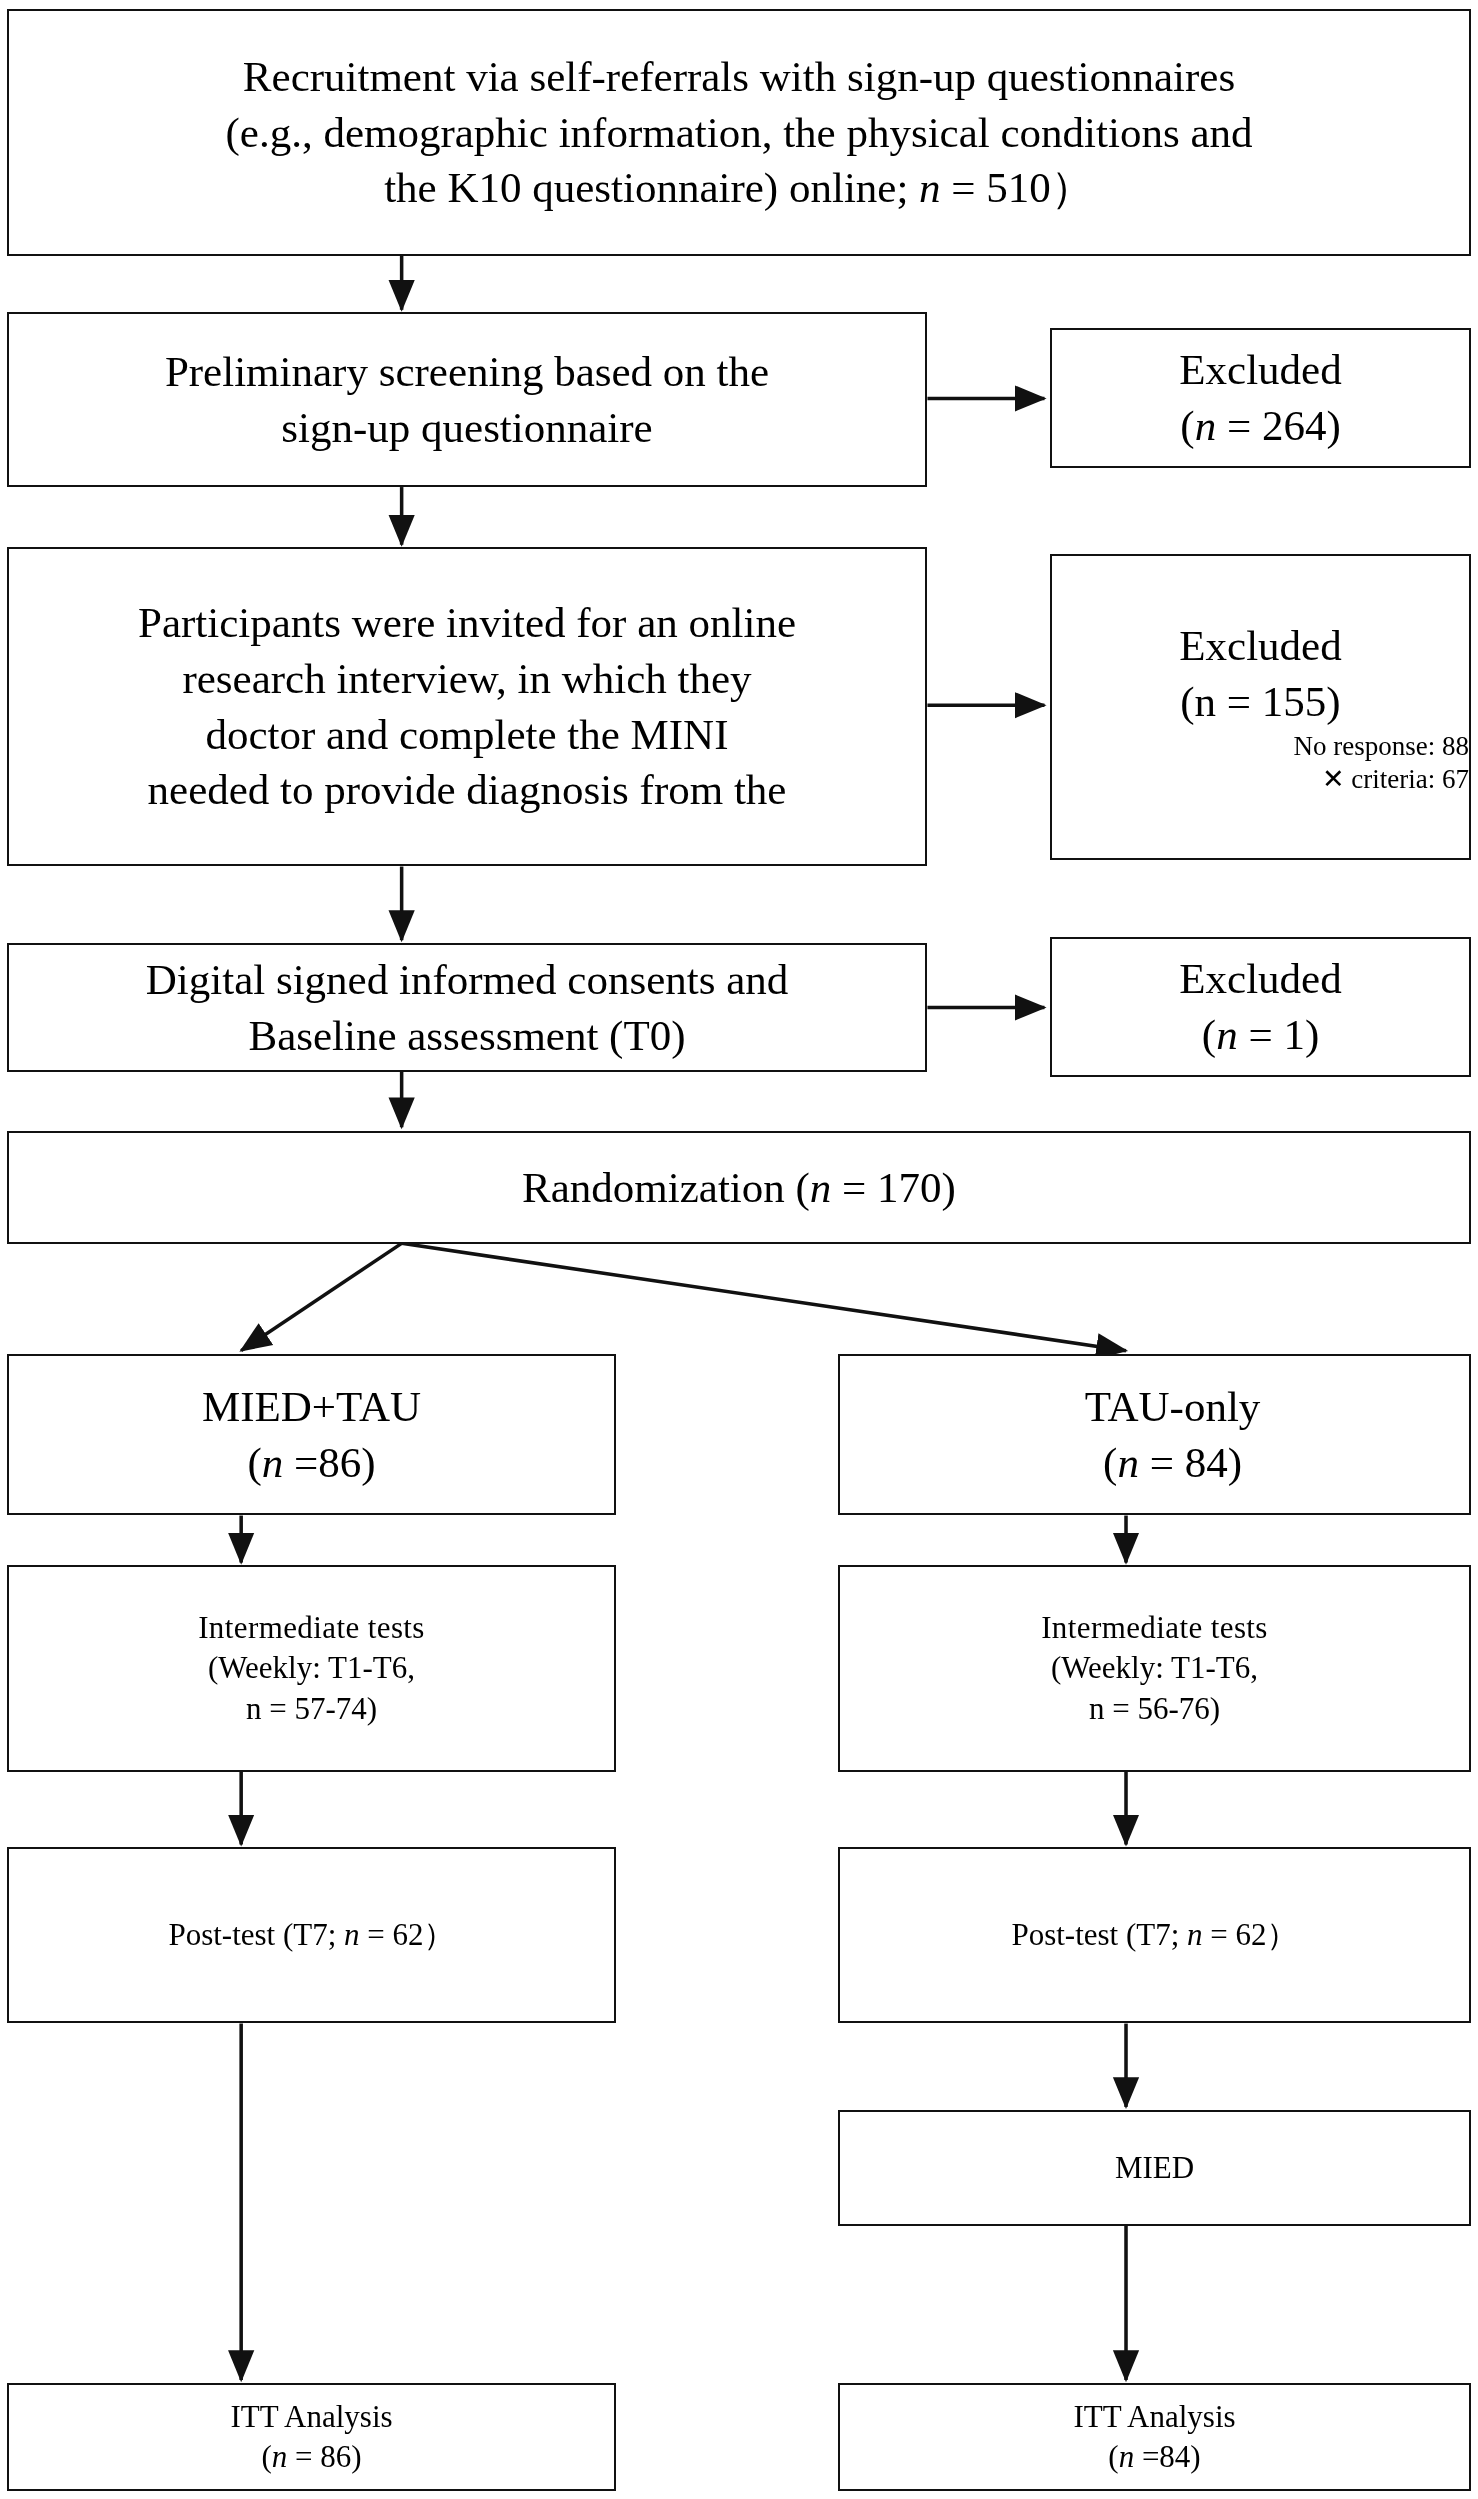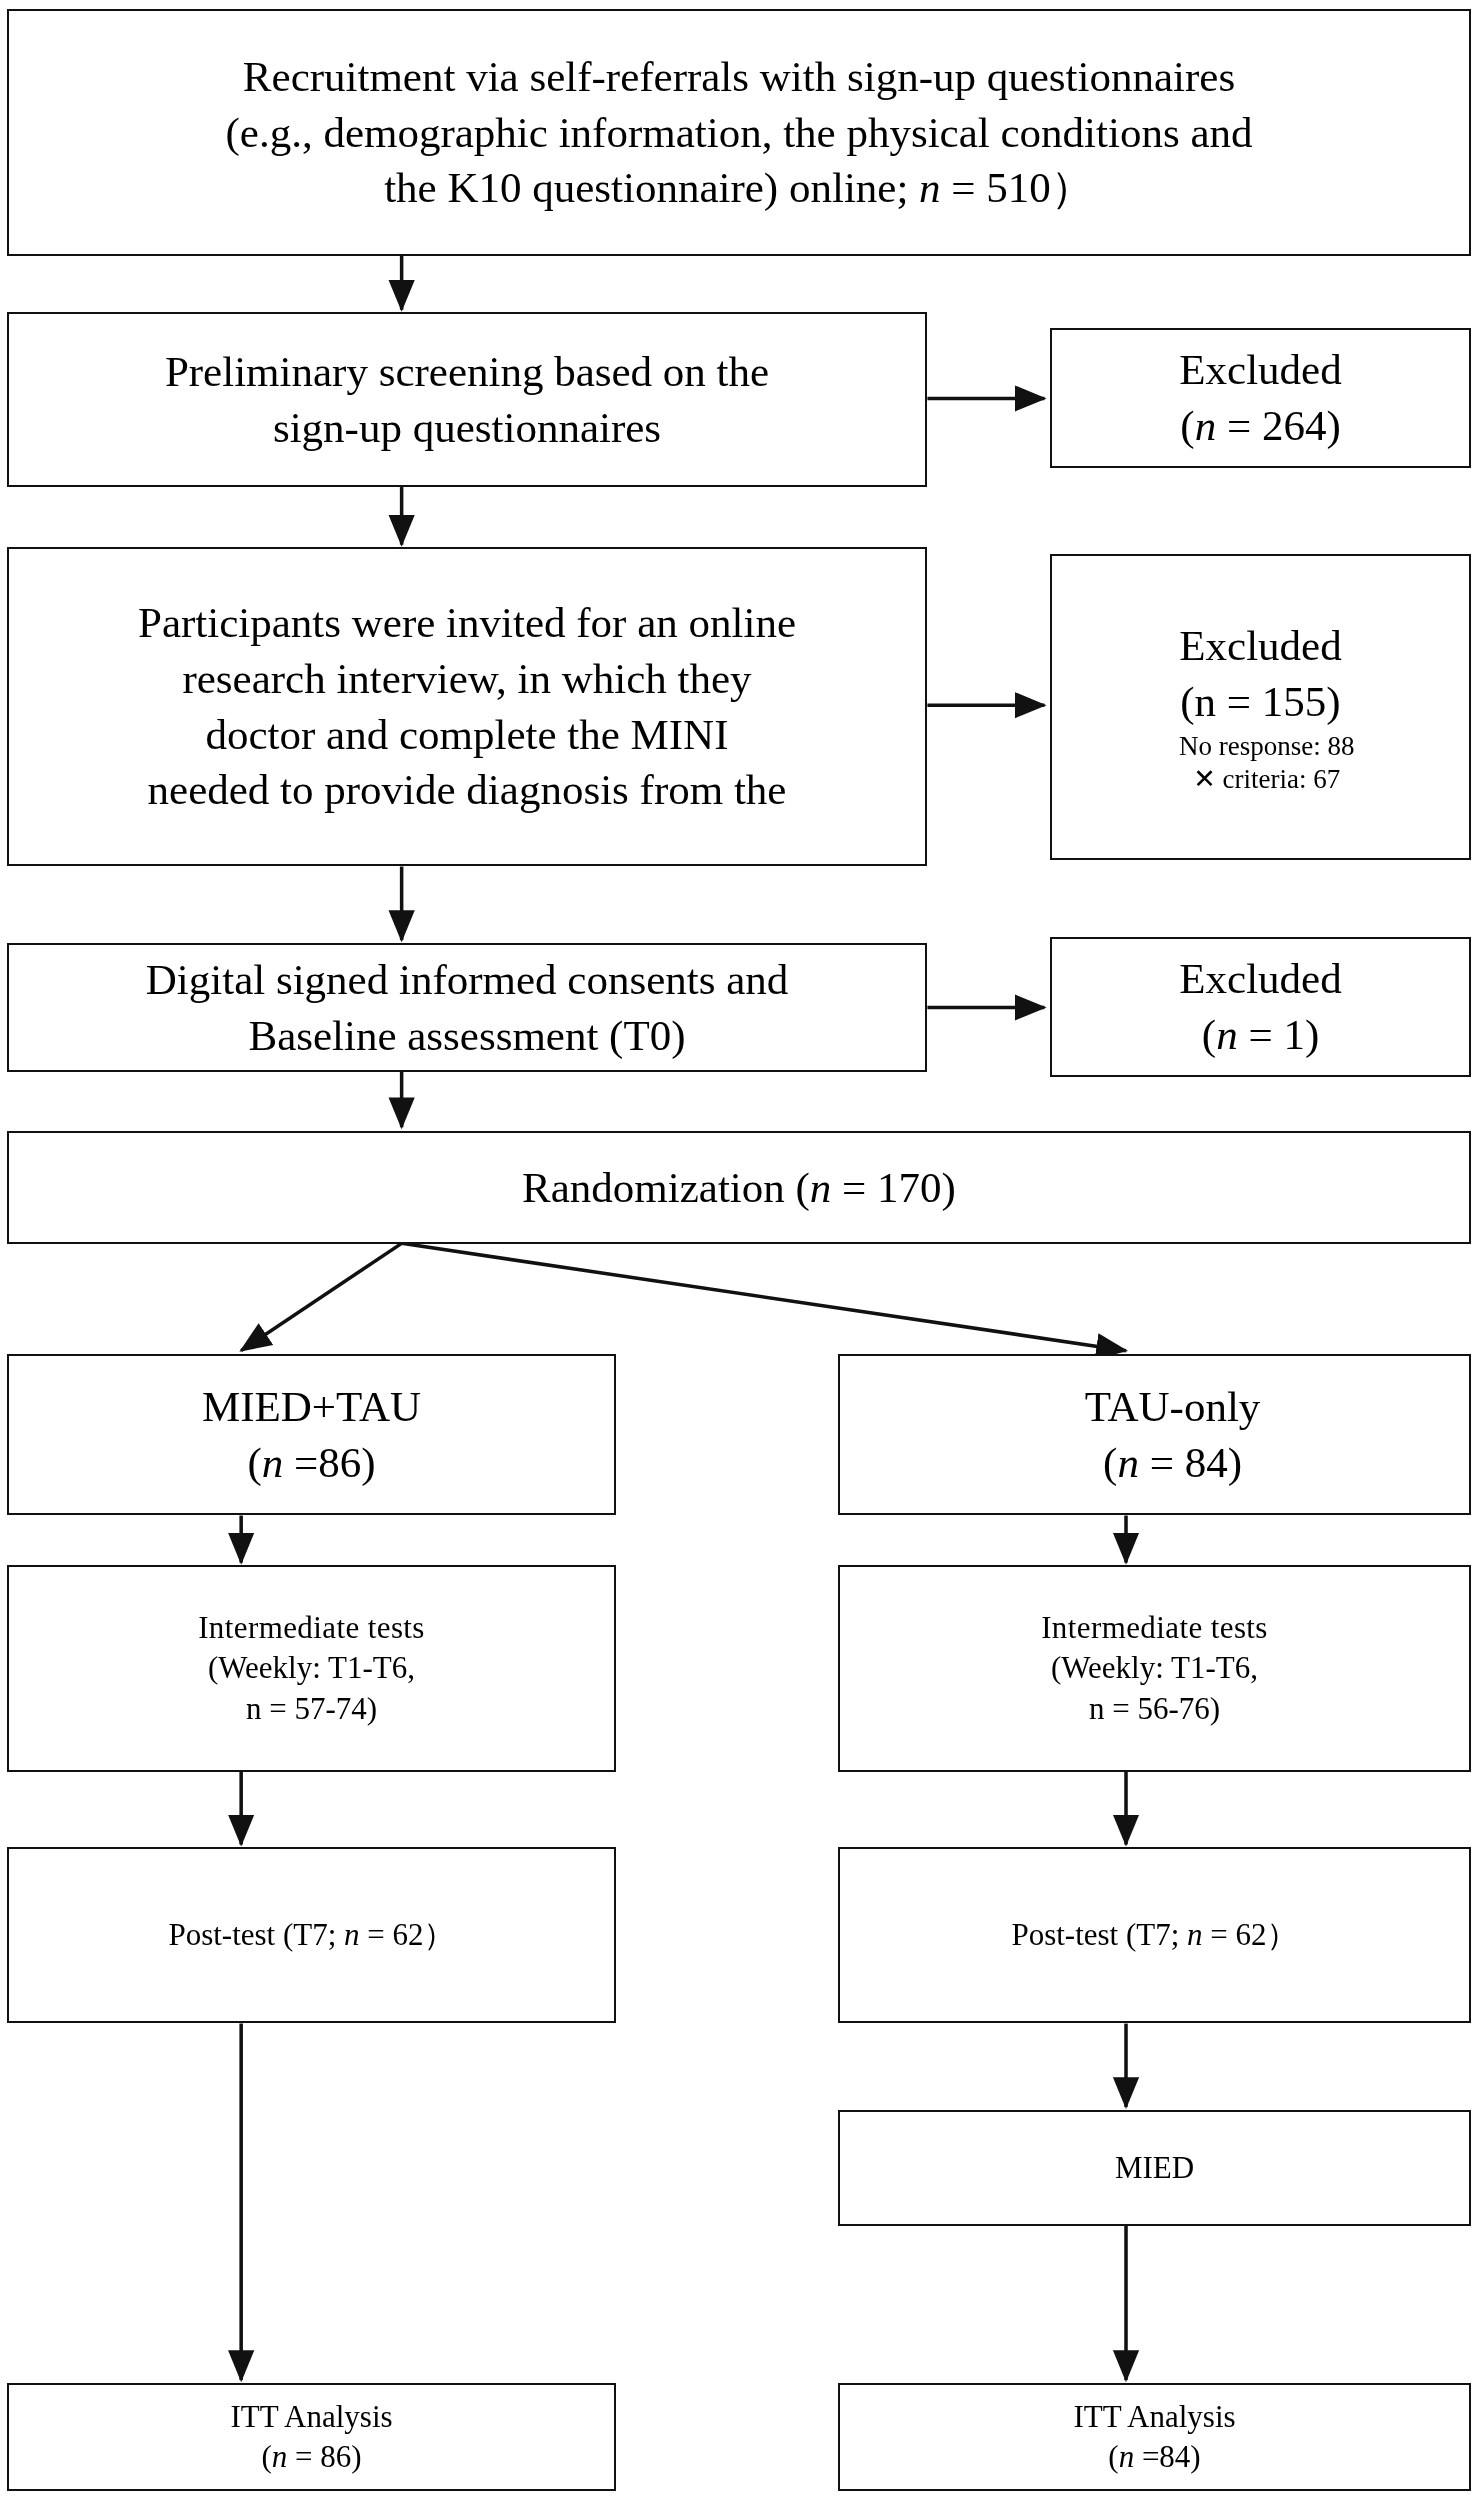--- a/index.html
+++ b/index.html
@@ -33,21 +33,21 @@
   .box .line {
     display: block;
     white-space: nowrap;
   }
   .t48 { font-size: 43px; }
   .t46 { font-size: 31px; justify-content: center; }
   .t30 { font-size: 27px; }
   .ital { font-style: italic; }
   .sub {
     align-self: stretch;
-    text-align: center;
+    text-align: right;
     padding-left: 12.4px;
     line-height: 1.22;
     white-space: nowrap;
   }
   svg.edges {
     position: absolute;
     left: 0;
     top: 0;
     width: 1478px;
     height: 2500px;
@@ -100,21 +100,21 @@
   </svg>
 
   <div class="box t48" style="left:7px; top:9px; width:1464px; height:247px;">
     <span class="line">Recruitment via self-referrals with sign-up questionnaires</span>
     <span class="line">(e.g., demographic information, the physical conditions and</span>
     <span class="line"><span>the K10 questionnaire) online; </span><span class="ital">n</span><span> = 510）</span></span>
   </div>
 
   <div class="box t48" style="left:7px; top:312px; width:920px; height:175px;">
     <span class="line">Preliminary screening based on the</span>
-    <span class="line">sign-up questionnaires</span>
+    <span class="line">sign-up questionnaire</span>
   </div>
 
   <div class="box t48" style="left:1050px; top:328px; width:421px; height:140px;">
     <span class="line">Excluded</span>
     <span class="line"><span>(</span><span class="ital">n</span><span> = 264)</span></span>
   </div>
 
   <div class="box t48" style="left:7px; top:547px; width:920px; height:319px;">
     <span class="line">Participants were invited for an online</span>
     <span class="line">research interview, in which they</span>

